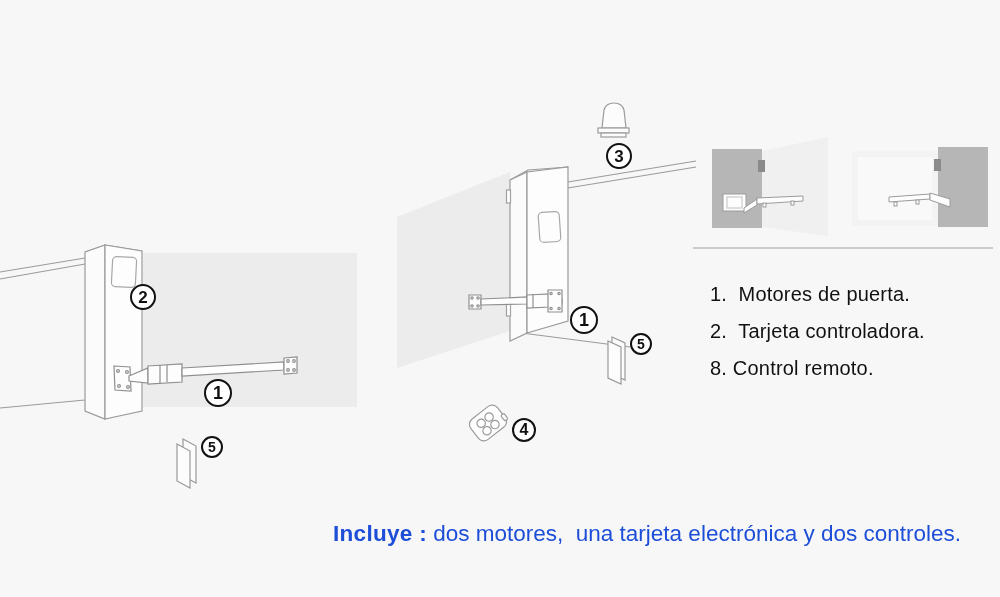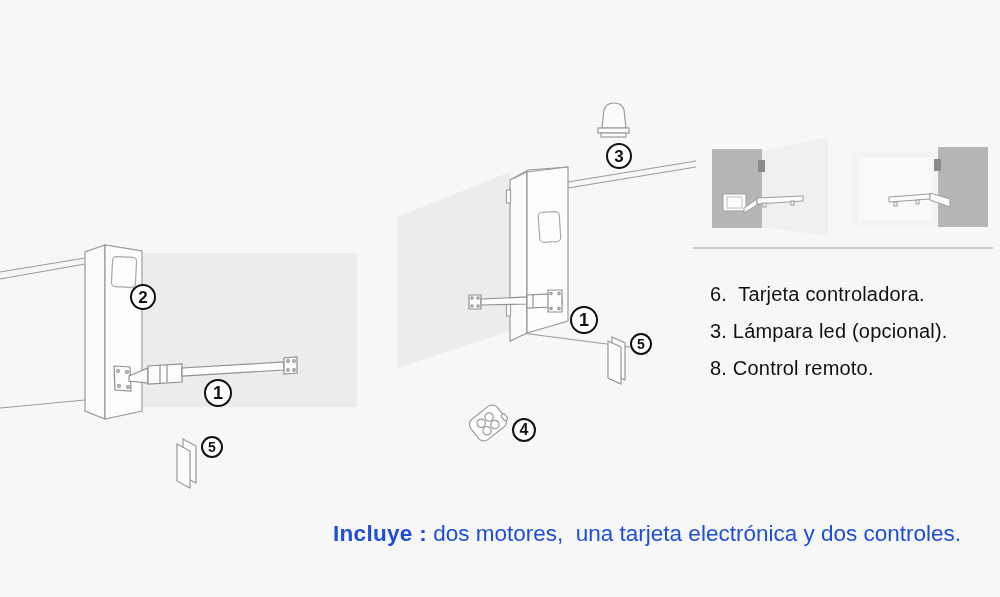--- a/index.html
+++ b/index.html
@@ -158,20 +158,20 @@
 
   <div class="marker m-26" style="left:130px;top:284px;">2</div>
   <div class="marker m-28" style="left:204px;top:379px;">1</div>
   <div class="marker m-22" style="left:201px;top:436px;">5</div>
   <div class="marker m-26" style="left:606px;top:143px;">3</div>
   <div class="marker m-28" style="left:570px;top:306px;">1</div>
   <div class="marker m-22" style="left:630px;top:333px;">5</div>
   <div class="marker m-24" style="left:512px;top:418px;">4</div>
 
   <div id="parts-list">
-    <div class="item">6.  Tarjeta controladora.</div>
-    <div class="item">3. Lámpara led (opcional).</div>
+    <div class="item">1.  Motores de puerta.</div>
+    <div class="item">2.  Tarjeta controladora.</div>
     <div class="item">8. Control remoto.</div>
   </div>
 
   <div id="caption"><span class="b">Incluye :</span><span> dos motores,  una tarjeta electrónica y dos controles.</span></div>
 
 </div>
 
 </body></html>

